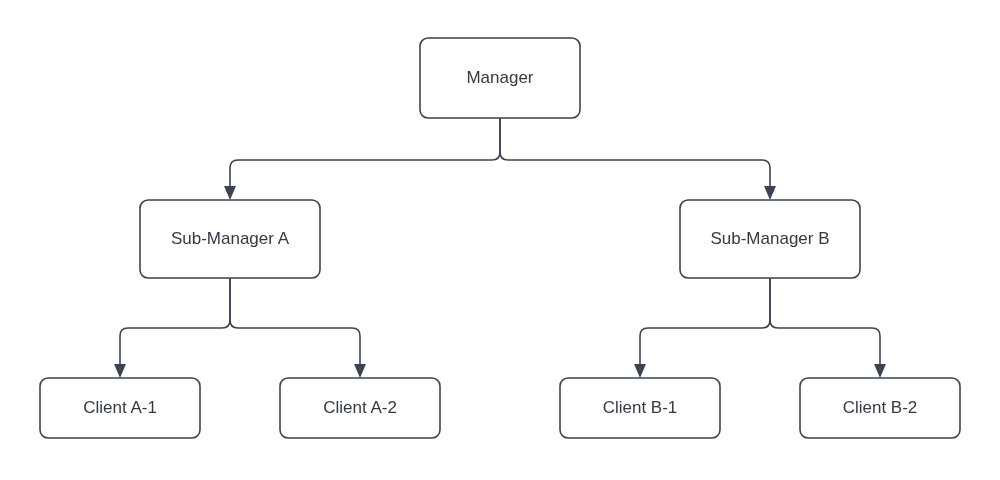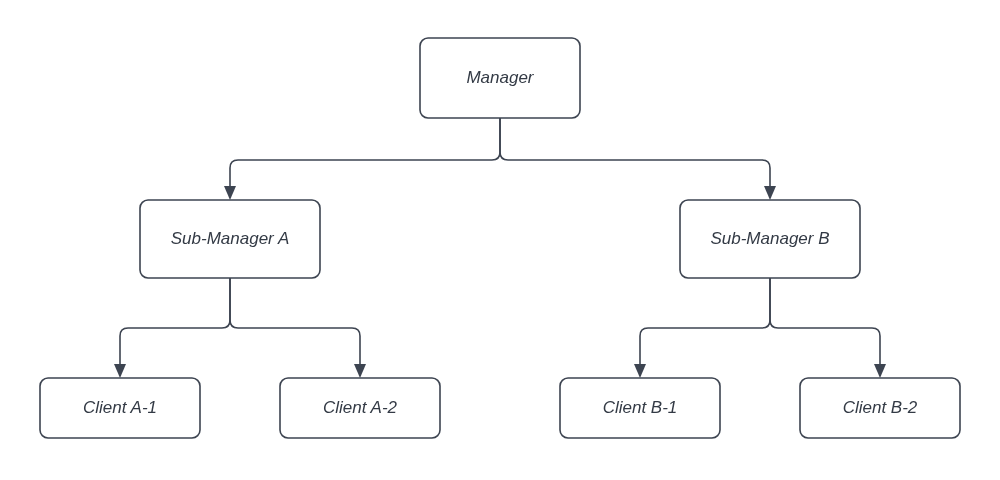--- a/index.html
+++ b/index.html
@@ -11,21 +11,20 @@
     width: 1000px;
     height: 480px;
     overflow: hidden;
     font-family: "Liberation Sans", sans-serif;
   }
   #diagram-canvas {
     position: relative;
     width: 1000px;
     height: 480px;
     background: #ffffff;
-    font-style: italic;
   }
   svg.diagram-svg {
     position: absolute;
     top: 0;
     left: 0;
     width: 1000px;
     height: 480px;
     display: block;
   }
   .node-box {

